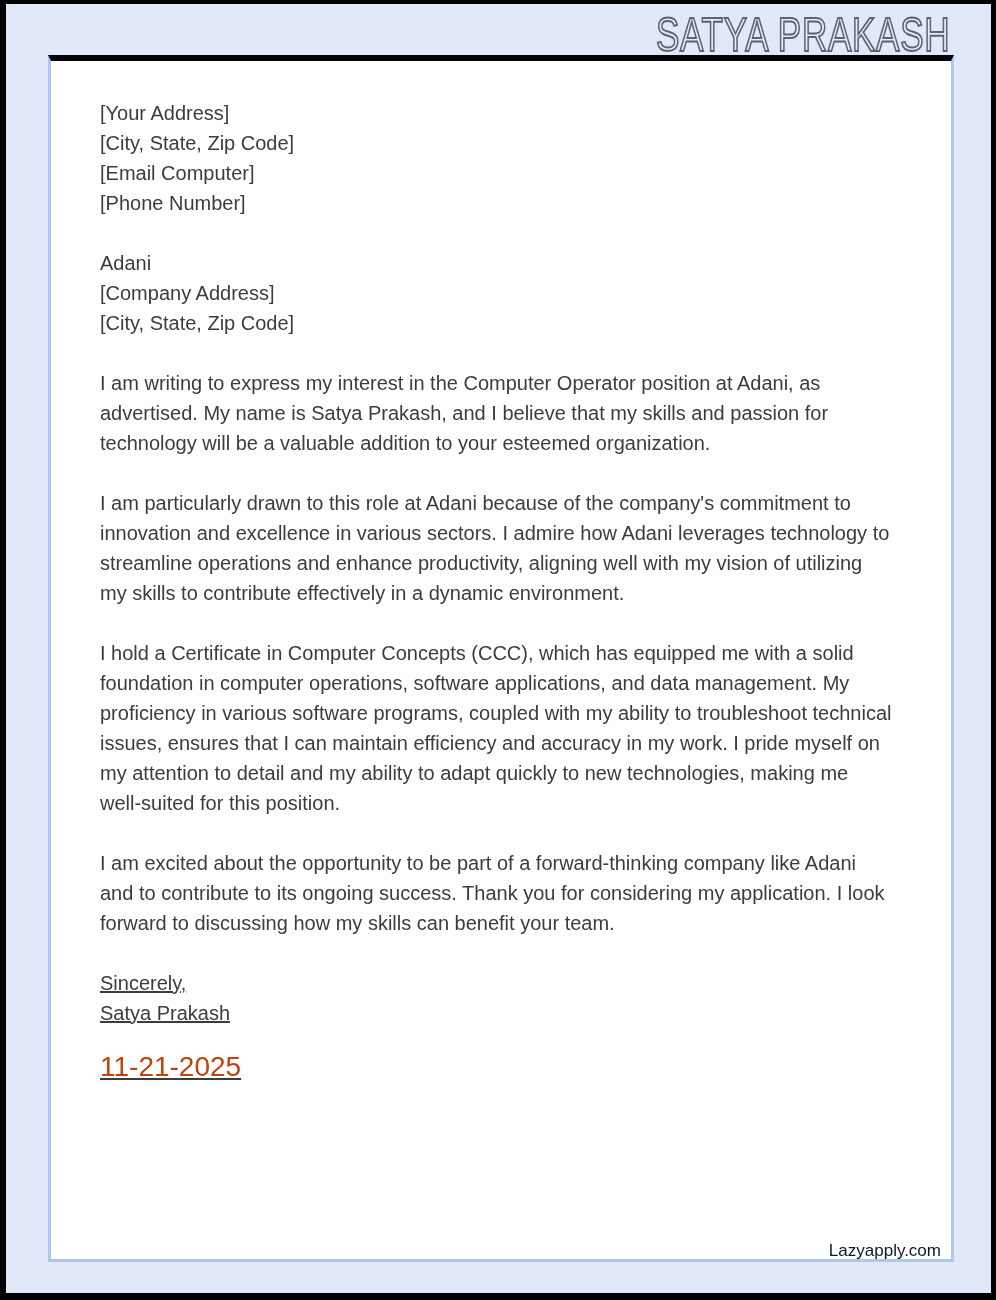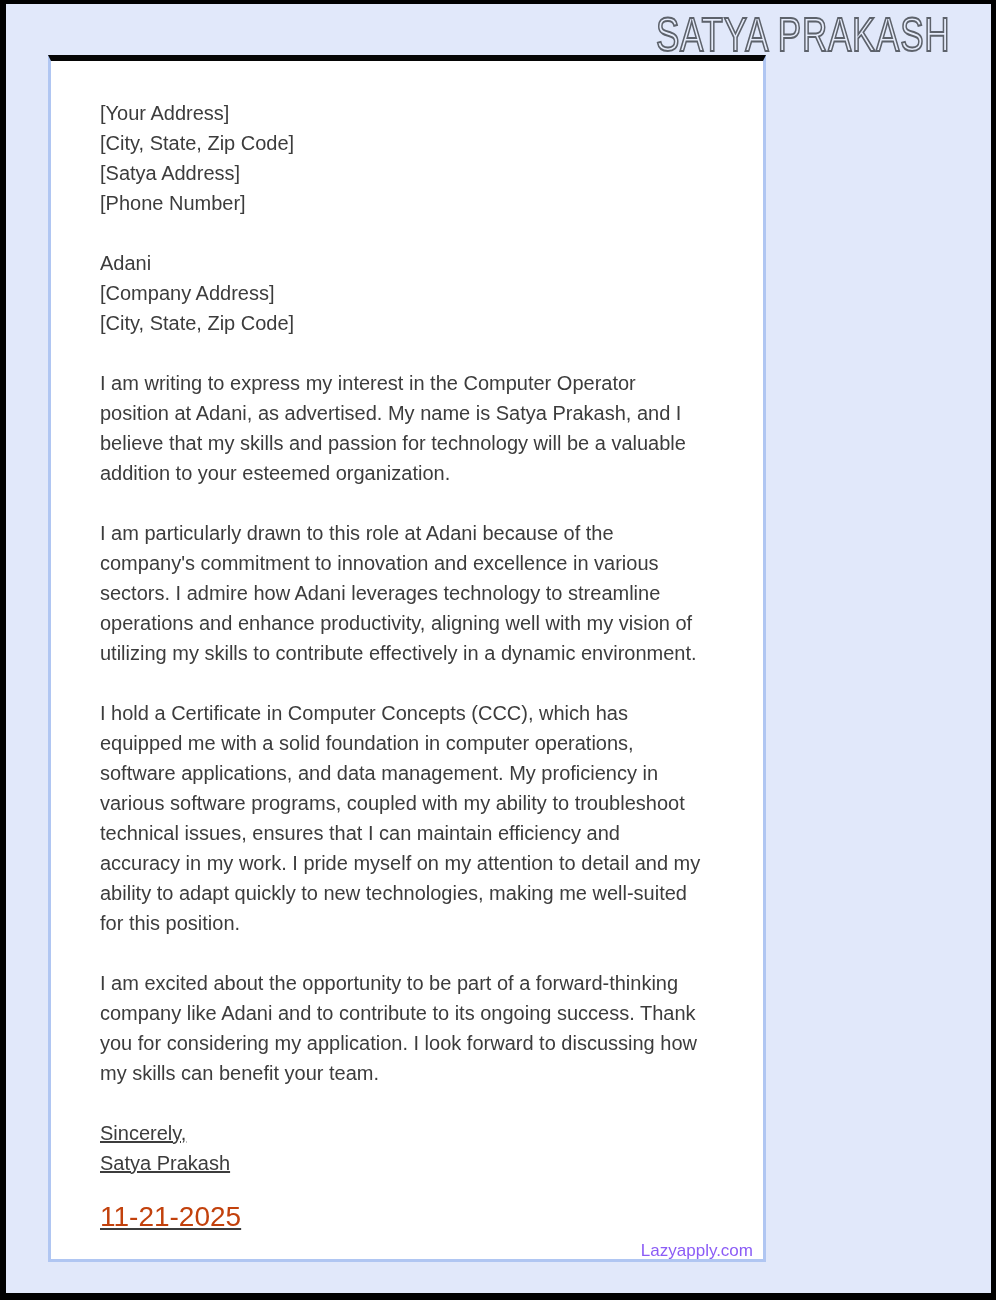--- a/index.html
+++ b/index.html
@@ -44,21 +44,21 @@
     transform: scaleX(0.73);
     transform-origin: 100% 100%;
     white-space: nowrap;
     margin-bottom: -4px;
   }
   
   .letter {
     position: absolute;
     top: 51px;
     left: 42px;
-    width: 718px;
+    width: 906px;
     height: 1207px;
     box-sizing: border-box;
     background: #ffffff;
     border-top: 6px solid #050505;
     border-left: 3px solid #b0c6f2;
     border-right: 3px solid #b0c6f2;
     border-bottom: 3px solid #b0c6f2;
   }
   .letter-content {
     padding: 37px 46px 0 49px;
@@ -75,41 +75,41 @@
     color: #c2410c;
     font-size: 28px;
     line-height: 30px;
   }
   .watermark {
     position: absolute;
     right: 10px;
     bottom: -2px;
     font-size: 17px;
     line-height: 20px;
-    color: #8b5cf6;
+    color: #0f172a;
     background: transparent;
     margin-top: 27px;
   }
 </style>
 </head>
 <body>
 
 <div class="page">
 
   <div class="header">
     <div class="title">SATYA PRAKASH</div>
   </div>
 
   <div class="letter">
     <div class="letter-content">
 
       <div class="block">
         <div class="line">[Your Address]</div>
         <div class="line">[City, State, Zip Code]</div>
-        <div class="line">[Satya Address]</div>
+        <div class="line">[Email Computer]</div>
         <div class="line">[Phone Number]</div>
       </div>
 
       <div class="block">
         <div class="line">Adani</div>
         <div class="line">[Company Address]</div>
         <div class="line">[City, State, Zip Code]</div>
       </div>
 
 

